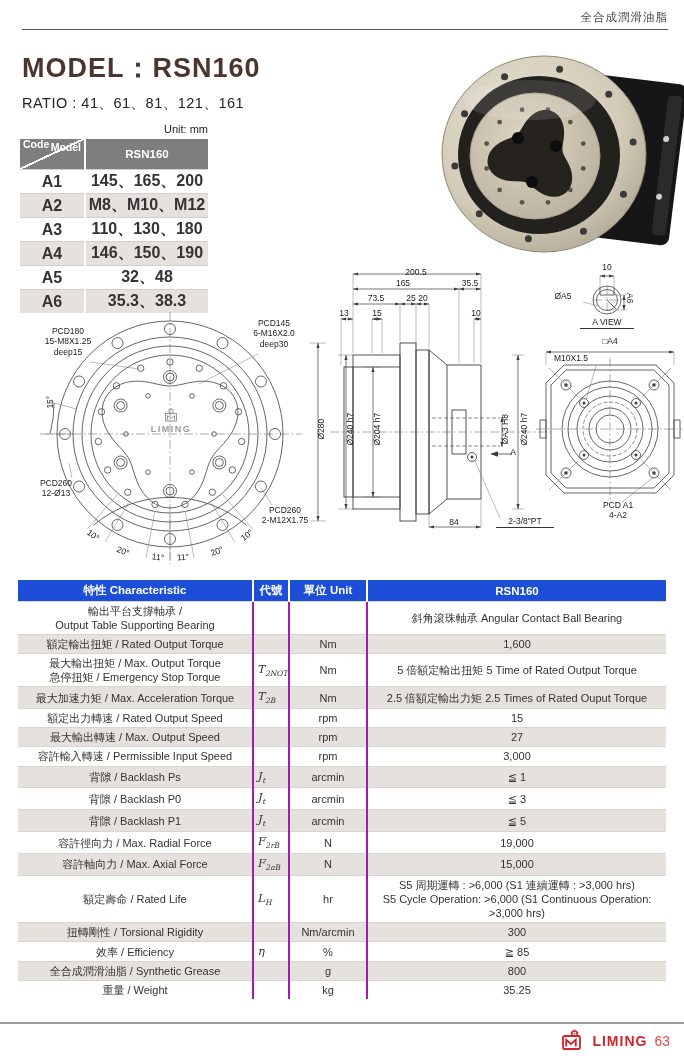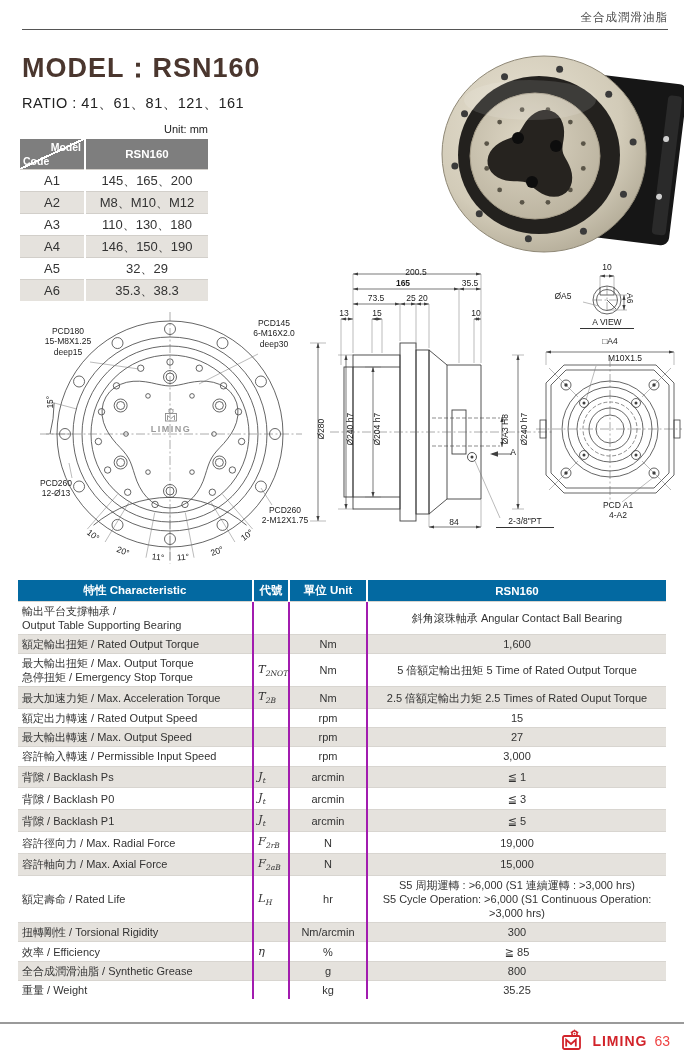--- a/index.html
+++ b/index.html
@@ -11,46 +11,46 @@
   
   .model-title{position:absolute;top:50px;left:22px;font-size:27px;font-weight:bold;color:#4a362e;letter-spacing:1px;}
   .ratio-line{position:absolute;top:94px;left:22px;font-size:14.5px;color:#222;letter-spacing:.5px;}
   .unit-note{position:absolute;top:123px;left:20px;width:188px;text-align:right;padding-right:6px;font-size:11px;color:#222;}
   
   .model-table{position:absolute;top:139px;left:20px;width:188px;border-collapse:collapse;table-layout:fixed;}
   .model-table th{background:#7e7e7e;color:#fff;font-size:10.5px;font-weight:bold;height:30px;padding:0;}
   .model-table th.diag{position:relative;width:64px;
       background:linear-gradient(to bottom right,#7e7e7e 0%,#7e7e7e calc(50% - 1px),#fff calc(50% - 1px),#fff calc(50% + 1px),#7e7e7e calc(50% + 1px),#7e7e7e 100%);}
   .model-table th.diag .t{position:absolute;top:2px;right:3px;}
-  .model-table th.diag .b{position:absolute;bottom:2px;left:3px;}
+  .model-table th.diag .b{position:absolute;bottom:19px;left:3px;}
   .model-table th.vcol{border-left:2px solid #fff;font-size:11.5px;}
-  .model-table td{font-size:13px;color:#333;text-align:center;height:19px;border-top:1px solid #d2cfca;}
+  .model-table td{font-size:16px;color:#333;text-align:center;height:19px;border-top:1px solid #d2cfca;font-weight:bold;}
   .model-table td+td{border-left:2px solid #fff;}
   .model-table tbody tr:nth-child(even){background:#e5e2dd;}
   
   .photo{position:absolute;top:42px;left:438px;width:246px;height:222px;}
   
   .drawings{position:absolute;top:262px;left:0;width:684px;height:318px;font-size:8.5px;}
   .drawings svg.dwg{position:absolute;left:0;top:0;}
   .dlabel{position:absolute;text-align:center;line-height:1.22;color:#1b1b1b;white-space:pre-line;}
   .rot-ccw{transform:rotate(-90deg);}
   .rot-cw{transform:rotate(90deg);}
   .ul{border-bottom:1px solid #333;padding-bottom:1px;}
   .dwg-logo{position:absolute;left:142px;top:146px;width:58px;text-align:center;color:#8b8b8b;}
   .dwg-logo .txt{font-size:9px;font-weight:bold;letter-spacing:1.5px;color:#9a9a9a;}
   
   .spec-wrap{position:absolute;top:580px;left:18px;width:648px;}
   .spec-table{border-collapse:collapse;width:648px;table-layout:fixed;}
   .spec-table col.c1{width:235px}.spec-table col.c2{width:36px}
   .spec-table col.c3{width:78px}.spec-table col.c4{width:299px}
-  .spec-table th{background:#0369a1;color:#fff;font-size:11.5px;font-weight:bold;padding:3px 2px;}
+  .spec-table th{background:#1d4ed8;color:#fff;font-size:11.5px;font-weight:bold;padding:3px 2px;}
   .spec-table th+th{border-left:2px solid #fff;margin-left:12px;}
   .spec-table td{font-size:11px;color:#333;padding:2px 4px;line-height:1.28;border-top:1px solid #d8d5d0;vertical-align:middle;}
   .spec-table td+td{border-left:2px solid #a21caf;}
-  .spec-table td.char{text-align:left;white-space:pre-line;}
+  .spec-table td.char{text-align:center;white-space:pre-line;}
   .spec-table td.sym{text-align:left;font-family:"DejaVu Serif",serif;font-style:italic;font-size:11.5px;}
   .spec-table td.sym sub{font-size:7.5px;font-style:italic;}
   .spec-table td.unit,.spec-table td.val{text-align:center;}
   .spec-table td.val{white-space:pre-line;}
   .spec-table tbody tr:nth-child(even){background:#e5e2dd;}
   
   .ftr-rule{position:absolute;top:1022px;left:0;right:0;border-top:2px solid #9a9a9a;}
   .footer{position:absolute;top:1029px;right:14px;display:flex;align-items:center;gap:7px;}
   .brand{font-size:14px;font-weight:bold;color:#d2232a;letter-spacing:1px;}
   .pagenum{font-size:14px;color:#ef4444;}
@@ -89,21 +89,21 @@
         <tr>
           <td>A3</td>
           <td>110、130、180</td>
         </tr>
         <tr>
           <td>A4</td>
           <td>146、150、190</td>
         </tr>
         <tr>
           <td>A5</td>
-          <td>32、29</td>
+          <td>32、48</td>
         </tr>
         <tr>
           <td>A6</td>
           <td>35.3、38.3</td>
         </tr>
       </tbody>
   </table>
 
   <div class="photo">
     <svg width="246" height="222" viewBox="0 0 246 222">
@@ -403,42 +403,42 @@
             <line x1="5.4" y1="1.4" x2="6.4" y2="2.2"></line>
             <line x1="10.6" y1="1.4" x2="9.6" y2="2.2"></line>
         </g>
         <rect x="2.5" y="5.5" width="11" height="7.5" fill="none" stroke="#8b8b8b" stroke-width="0.9"></rect>
         <path d="M4.5,12 V7.5 L8,10.5 L11.5,7.5 V12" fill="none" stroke="#8b8b8b" stroke-width="0.9"></path>
       </svg>
       <div class="txt">LIMING</div>
     </div>
 
     <div class="dlabel" style="left:394px;top:5px;width:44px;">200.5</div>
-    <div class="dlabel" style="left:388px;top:16px;width:30px;font-weight:bold;">165</div>
+    <div class="dlabel" style="left:388px;top:16px;width:30px;">165</div>
     <div class="dlabel" style="left:454px;top:16px;width:32px;">35.5</div>
     <div class="dlabel" style="left:360px;top:31px;width:32px;">73.5</div>
     <div class="dlabel" style="left:398px;top:31px;width:38px;">25 20</div>
     <div class="dlabel" style="left:333px;top:46px;width:22px;">13</div>
     <div class="dlabel" style="left:366px;top:46px;width:22px;">15</div>
     <div class="dlabel" style="left:465px;top:46px;width:22px;">10</div>
     <div class="dlabel rot-ccw" style="left:298px;top:162px;width:46px;">Ø280</div>
     <div class="dlabel rot-ccw" style="left:326px;top:162px;width:48px;">Ø240 h7</div>
     <div class="dlabel rot-ccw" style="left:353px;top:162px;width:48px;">Ø204 h7</div>
     <div class="dlabel rot-ccw" style="left:481px;top:162px;width:48px;">ØA3 H8</div>
     <div class="dlabel rot-ccw" style="left:500px;top:162px;width:48px;">Ø240 h7</div>
     <div class="dlabel" style="left:505px;top:185px;width:16px;">A</div>
     <div class="dlabel" style="left:441px;top:255px;width:26px;">84</div>
     <div class="dlabel ul" style="left:496px;top:254px;width:58px;">2-3/8"PT</div>
 
     <div class="dlabel" style="left:597px;top:0px;width:20px;">10</div>
     <div class="dlabel" style="left:546px;top:29px;width:34px;">ØA5</div>
     <div class="dlabel rot-cw" style="left:620px;top:31px;width:20px;">A6</div>
     <div class="dlabel ul" style="left:580px;top:55px;width:54px;">A VIEW</div>
     <div class="dlabel" style="left:587px;top:74px;width:46px;">□A4</div>
-    <div class="dlabel" style="left:598px;top:91px;width:54px;">M10X1.5</div>
+    <div class="dlabel" style="left:544px;top:91px;width:54px;">M10X1.5</div>
     <div class="dlabel" style="left:590px;top:238px;width:56px;">PCD A1
 4-A2</div>
   </div>
 
   <div class="spec-wrap">
     <table class="spec-table">
       <colgroup>
           <col class="c1">
           <col class="c2">
           <col class="c3">

